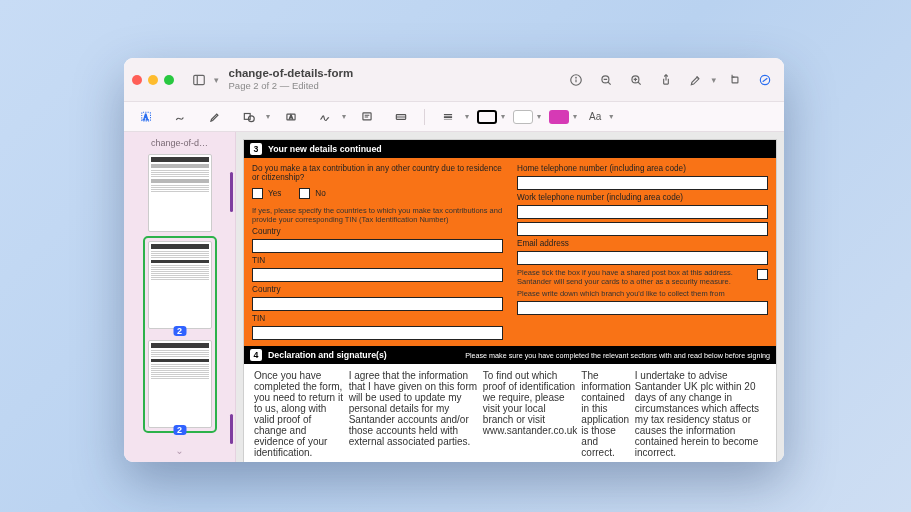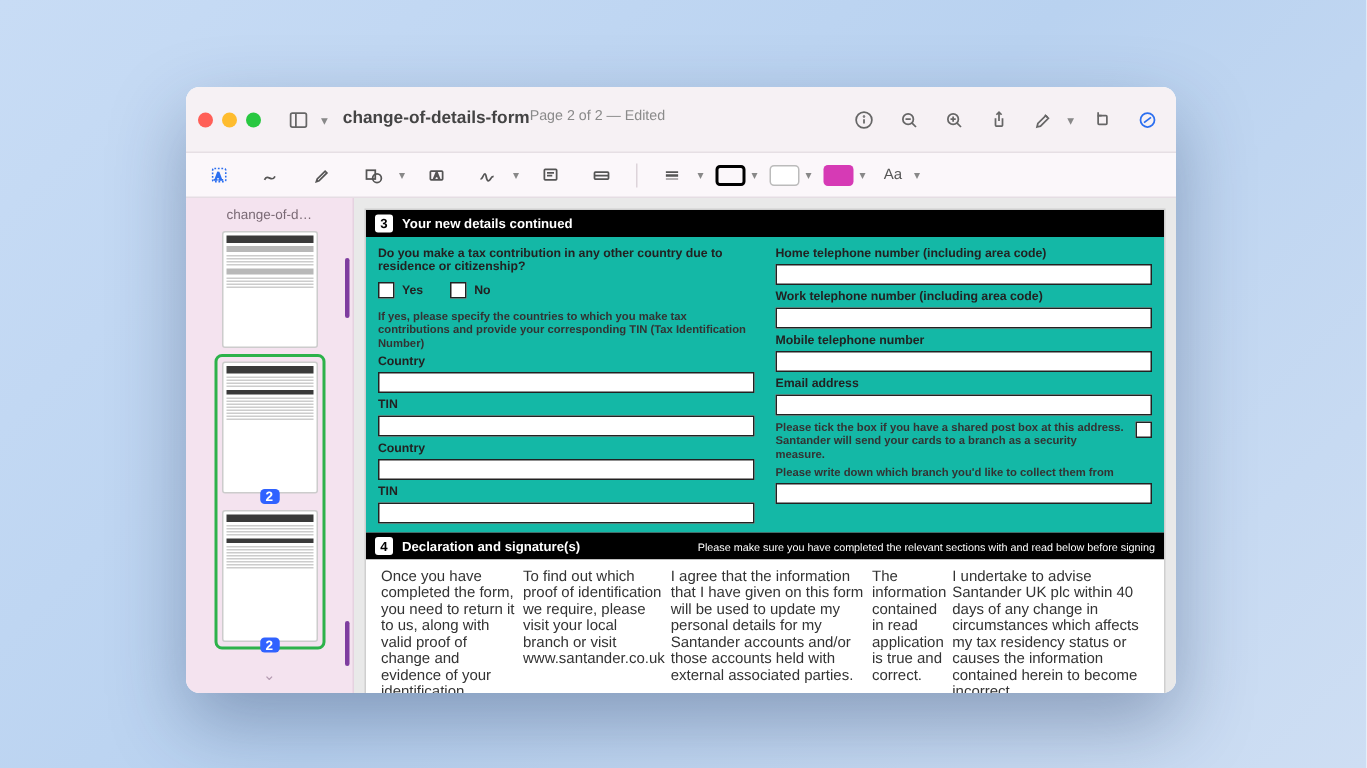--- a/index.html
+++ b/index.html
@@ -48,21 +48,21 @@
   .tl-min     { background: #febc2e; }
   .tl-max     { background: #28c840; }
   .tb-btn {
     width: 22px; height: 22px;
     display: flex; align-items: center; justify-content: center;
     border-radius: 4px;
     color: #666;
   }
   .tb-btn svg { width: 14px; height: 14px; display:block; }
   .tb-sep { font-size:9px; color:#888; margin-left:-4px; }
-  .titleblock { display:flex; flex-direction:row; line-height:1.15; margin-right:auto; margin-left:2px;}
+  .titleblock { display:flex; flex-direction:column; line-height:1.15; margin-right:auto; margin-left:2px;}
   .titleblock .t1 { font-weight:600; color:#444; font-size:11.5px; }
   .titleblock .t2 { color:#8a8a8a; font-size:9.5px; }
   .search {
     display:flex; align-items:center;
     width: 110px; height: 20px;
     background:#fff; border:1px solid #d5ccd2; border-radius:4px;
     padding: 0 5px; color:#aaa; font-size:10px; gap:4px;
   }
   .search svg { width:10px; height:10px; }
   
@@ -143,21 +143,21 @@
     font-size: 8.2px;
     color:#222;
   }
   .sec-hdr {
     background:#000; color:#fff;
     display:flex; align-items:center;
     padding:3px 6px; font-size:8.8px; font-weight:600;
   }
   .sec-hdr .num { background:#fff; color:#000; width:12px; height:12px; display:flex; align-items:center; justify-content:center; border-radius:2px; font-weight:700; margin-right:6px;}
   .sec-hdr .right { margin-left:auto; font-weight:400; font-size:7.2px;}
-  .graybox { background:#14b8a6; padding:6px 8px;font-weight:bold; }
+  .graybox { background:#f97316; padding:6px 8px; }
   .cols { display:flex; gap:14px; }
   .col { flex:1; display:flex; flex-direction:column; gap:3px; }
   .field-label { color:#222; }
   .text-input {
     height: 14px;
     background:#fff;
     border:1px solid #222;
   }
   .check-row { display:flex; align-items:flex-start; gap:18px; margin:3px 0 4px 0;}
   .chk { width:11px; height:11px; border:1px solid #222; background:#fff;}
@@ -400,45 +400,44 @@
               <div class="text-input"></div>
               <div class="field-label">TIN</div>
               <div class="text-input"></div>
             </div>
 
             <div class="col">
               <div class="field-label">Home telephone number (including area code)</div>
               <div class="text-input"></div>
               <div class="field-label">Work telephone number (including area code)</div>
               <div class="text-input"></div>
-              <div class="field-label">Mobile telephone number</div>
               <div class="text-input"></div>
               <div class="field-label">Email address</div>
               <div class="text-input"></div>
               <div class="postbox-row">
-                <div class="tiny" style="flex:1">Please tick the box if you have a shared post box at this address. Santander will send your cards to a branch as a security measure.</div>
+                <div class="tiny" style="flex:1">Please tick the box if you have a shared post box at this address. Santander will send your cards to a other as a security measure.</div>
                 <div class="chk"></div>
               </div>
               <div class="tiny">Please write down which branch you'd like to collect them from</div>
               <div class="text-input"></div>
             </div>
           </div>
         </div>
 
         <div class="sec-hdr">
           <span class="num">4</span>
           <span>Declaration and signature(s)</span>
           <span class="right">Please make sure you have completed the relevant sections with and read below before signing</span>
         </div>
 
         <div class="decl">
           <div>Once you have completed the form, you need to return it to us, along with valid proof of change and evidence of your identification.</div>
+          <div>I agree that the information that I have given on this form will be used to update my personal details for my Santander accounts and/or those accounts held with external associated parties.</div>
           <div>To find out which proof of identification we require, please visit your local branch or visit www.santander.co.uk</div>
-          <div>I agree that the information that I have given on this form will be used to update my personal details for my Santander accounts and/or those accounts held with external associated parties.</div>
-          <div>The information contained in read application is true and correct.</div>
-          <div>I undertake to advise Santander UK plc within 40 days of any change in circumstances which affects my tax residency status or causes the information contained herein to become incorrect.</div>
+          <div>The information contained in this application is those and correct.</div>
+          <div>I undertake to advise Santander UK plc within 20 days of any change in circumstances which affects my tax residency status or causes the information contained herein to become incorrect.</div>
         </div>
 
       </div>
     </div>
   </div>
 
 </div>
 
 </body></html>

